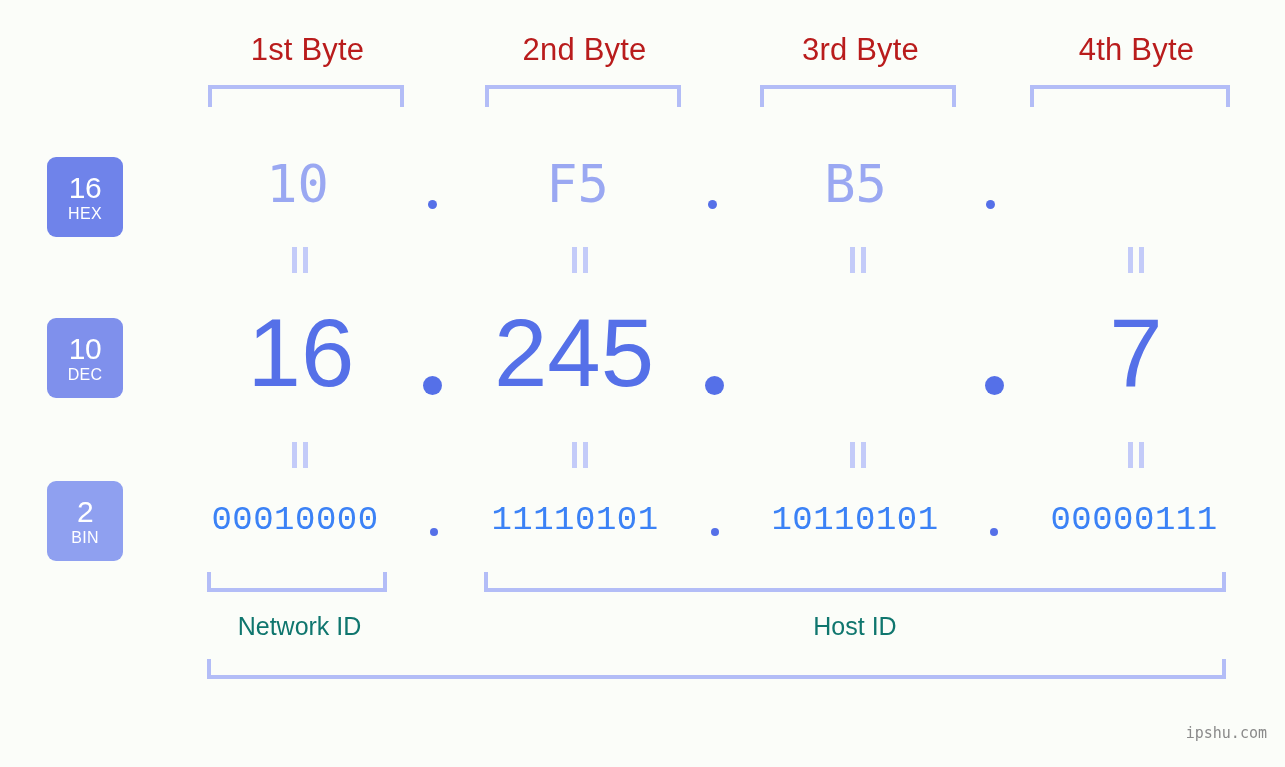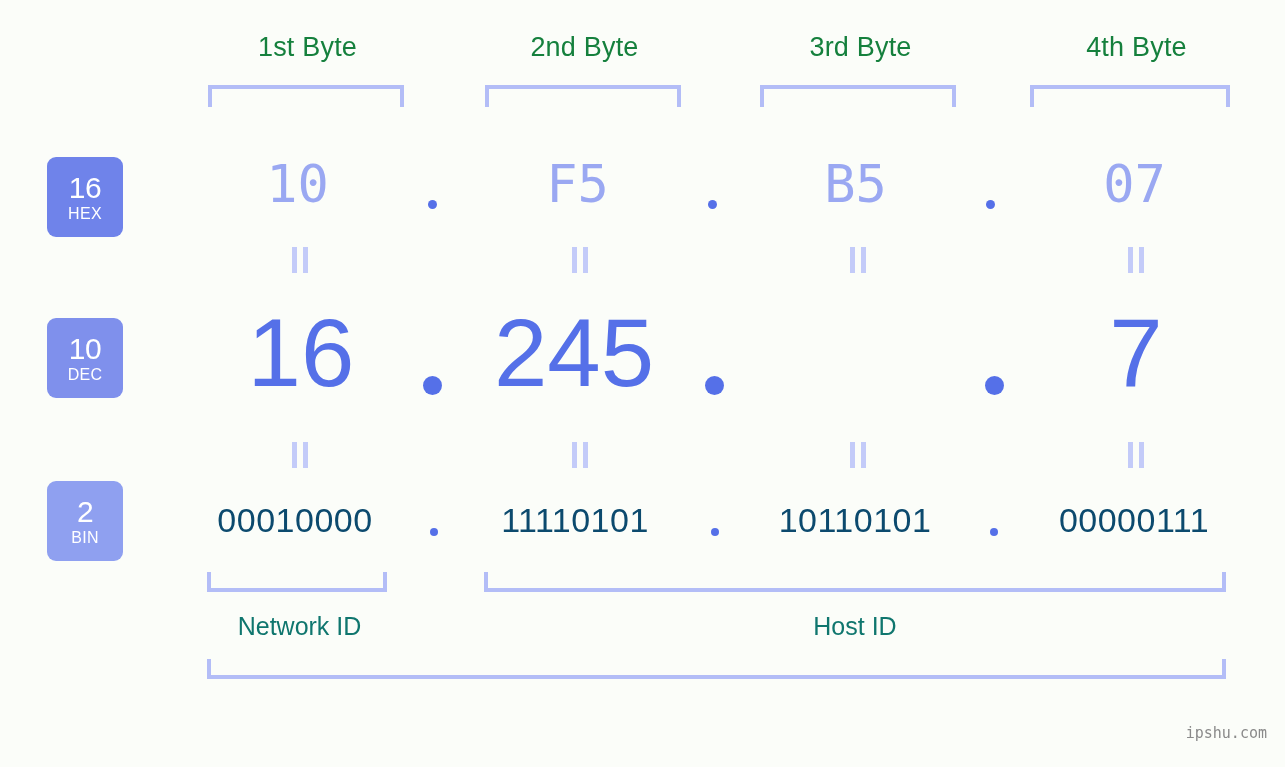--- a/index.html
+++ b/index.html
@@ -16,22 +16,22 @@
     position: relative;
     width: 1285px;
     height: 767px;
     background: #fbfdf9;
   }
 
   
   .byte-label {
     position: absolute;
     top: 32px;
-    font-size: 27px;
-    color: #15803d;
+    font-size: 31px;
+    color: #b91c1c;
     text-align: center;
     letter-spacing: .2px;
     white-space: nowrap;
   }
 
   
   .bracket-top {
     position: absolute;
     height: 22px;
     border-top: 4px solid #b3bdf7;
@@ -87,23 +87,23 @@
   }
 
   .dec-val {
     font-family: "Liberation Sans", sans-serif;
     font-size: 96px;
     color: #5570e8;
     top: 305px;
   }
 
   .bin-val {
-    font-family: Liberation Sans, sans-serif;
+    font-family: Liberation Mono, monospace;
     font-size: 34px;
-    color: #0c4a6e;
+    color: #3b82f6;
     top: 503px;
     letter-spacing: .5px;
   }
 
   
   .dot {
     position: absolute;
     border-radius: 50%;
     background: #5570e8;
   }
@@ -175,21 +175,20 @@
     <span class="num">16</span>
     <span class="nm">HEX</span>
   </div>
 
   <div class="cell hex-val" style="left:195px;width:205px;">10</div>
   <div class="dot dot-hex" style="left:428px;"></div>
   <div class="cell hex-val" style="left:475px;width:205px;">F5</div>
   <div class="dot dot-hex" style="left:708px;"></div>
   <div class="cell hex-val" style="left:753px;width:205px;">B5</div>
   <div class="dot dot-hex" style="left:986px;"></div>
-  <div class="cell hex-val" style="left:1032px;width:205px;">07</div>
 
   <div class="eq eq-a" style="left:292px;">
       <i></i>
       <i></i>
     </div>
   <div class="eq eq-a" style="left:572px;">
       <i></i>
       <i></i>
     </div>
   <div class="eq eq-a" style="left:850px;">

